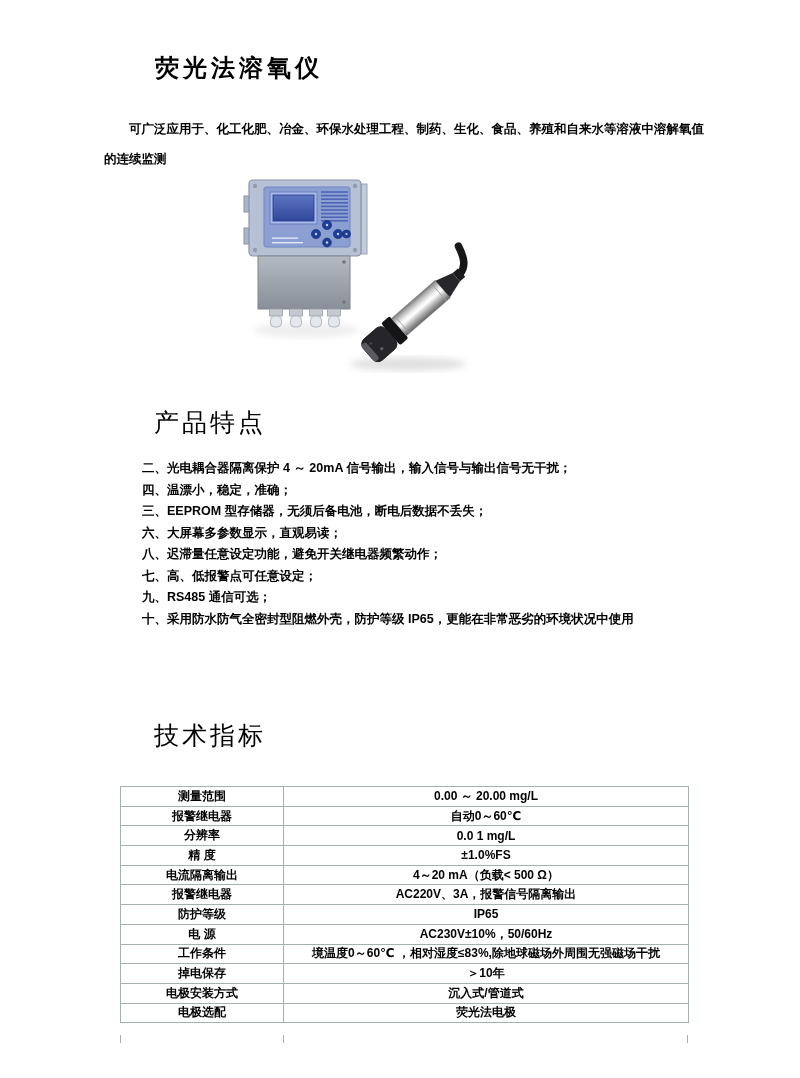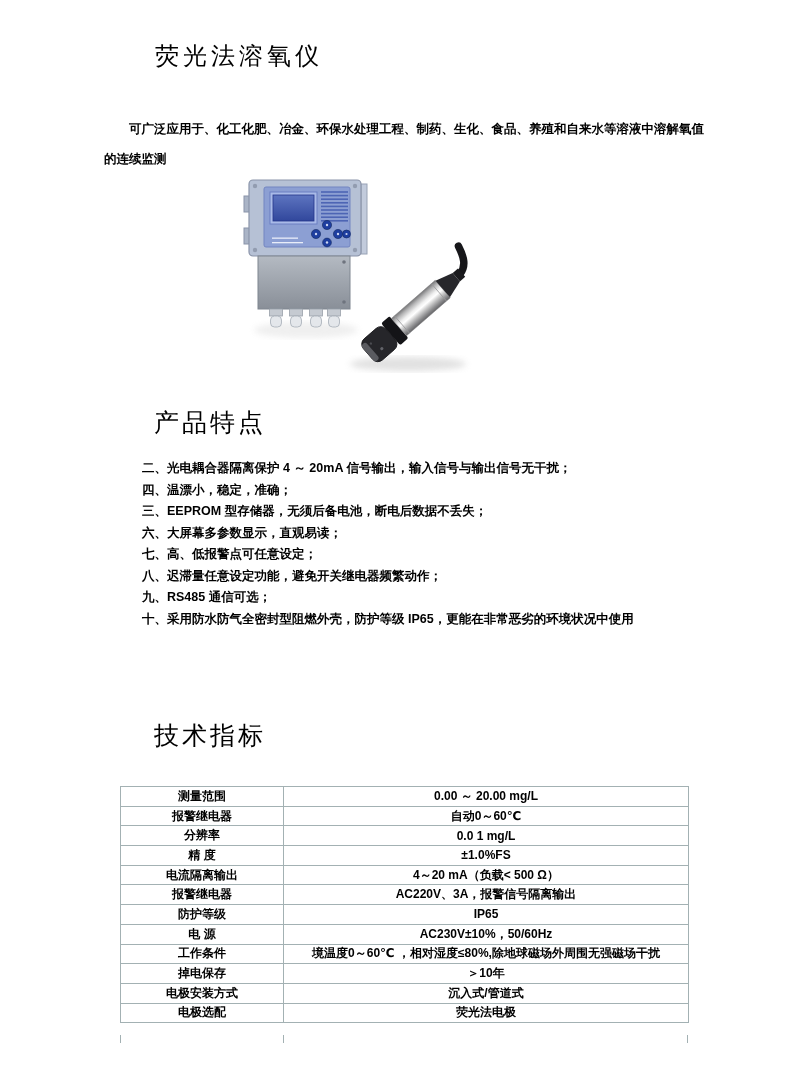--- a/index.html
+++ b/index.html
@@ -1,20 +1,20 @@
 <!DOCTYPE html>
 <html><head>
 <meta charset="utf-8">
 <style>
   * { margin:0; padding:0; box-sizing:border-box; }
   html,body { width:800px; height:1078px; background:#ffffff;
     font-family:"Liberation Sans","DejaVu Sans",sans-serif; color:#111; }
   .page { position:relative; width:800px; height:1078px; background:#fff; overflow:hidden; }
 
-  .doc-title { position:absolute; left:155px; top:40px; font-size:24px; font-weight:normal;
+  .doc-title { position:absolute; left:155px; top:52px; font-size:24px; font-weight:bold;
     letter-spacing:4px; color:#000; }
 
   .intro { position:absolute; left:104px; top:114px; width:610px; font-size:12.5px;
     font-weight:bold; line-height:30px; text-indent:2em; color:#000; }
 
   .photo { position:absolute; left:240px; top:170px; width:248px; height:208px; }
 
   .sec-heading { position:absolute; font-size:25px; font-weight:400; letter-spacing:3px; color:#000;font-family:Liberation Serif, serif; }
   .features-heading { left:154px; top:406px; }
   .specs-heading { left:154px; top:719px; }
@@ -152,22 +152,22 @@
     </svg>
   </div>
 
   <div class="sec-heading features-heading">产品特点</div>
 
   <ul class="features-list">
       <li>二、光电耦合器隔离保护 4 ～ 20mA 信号输出，输入信号与输出信号无干扰；</li>
       <li>四、温漂小，稳定，准确；</li>
       <li>三、EEPROM 型存储器，无须后备电池，断电后数据不丢失；</li>
       <li>六、大屏幕多参数显示，直观易读；</li>
+      <li>八、迟滞量任意设定功能，避免开关继电器频繁动作；</li>
       <li>七、高、低报警点可任意设定；</li>
-      <li>八、迟滞量任意设定功能，避免开关继电器频繁动作；</li>
       <li>九、RS485 通信可选；</li>
       <li>十、采用防水防气全密封型阻燃外壳，防护等级 IP65，更能在非常恶劣的环境状况中使用</li>
   </ul>
 
   <div class="sec-heading specs-heading">技术指标</div>
 
   <table class="spec-table">
     <tbody>
       <tr>
           <td class="lbl">测量范围</td>
@@ -196,21 +196,21 @@
         <tr>
           <td class="lbl">防护等级</td>
           <td class="val">IP65</td>
         </tr>
         <tr>
           <td class="lbl">电 源</td>
           <td class="val">AC230V±10%，50/60Hz</td>
         </tr>
         <tr>
           <td class="lbl">工作条件</td>
-          <td class="val">境温度0～60℃ ，相对湿度≤80%,除地球磁场外周围无强磁场干扰</td>
+          <td class="val">境温度0～60℃ ，相对湿度≤83%,除地球磁场外周围无强磁场干扰</td>
         </tr>
         <tr>
           <td class="lbl">掉电保存</td>
           <td class="val">＞10年</td>
         </tr>
         <tr>
           <td class="lbl">电极安装方式</td>
           <td class="val">沉入式/管道式</td>
         </tr>
         <tr>

